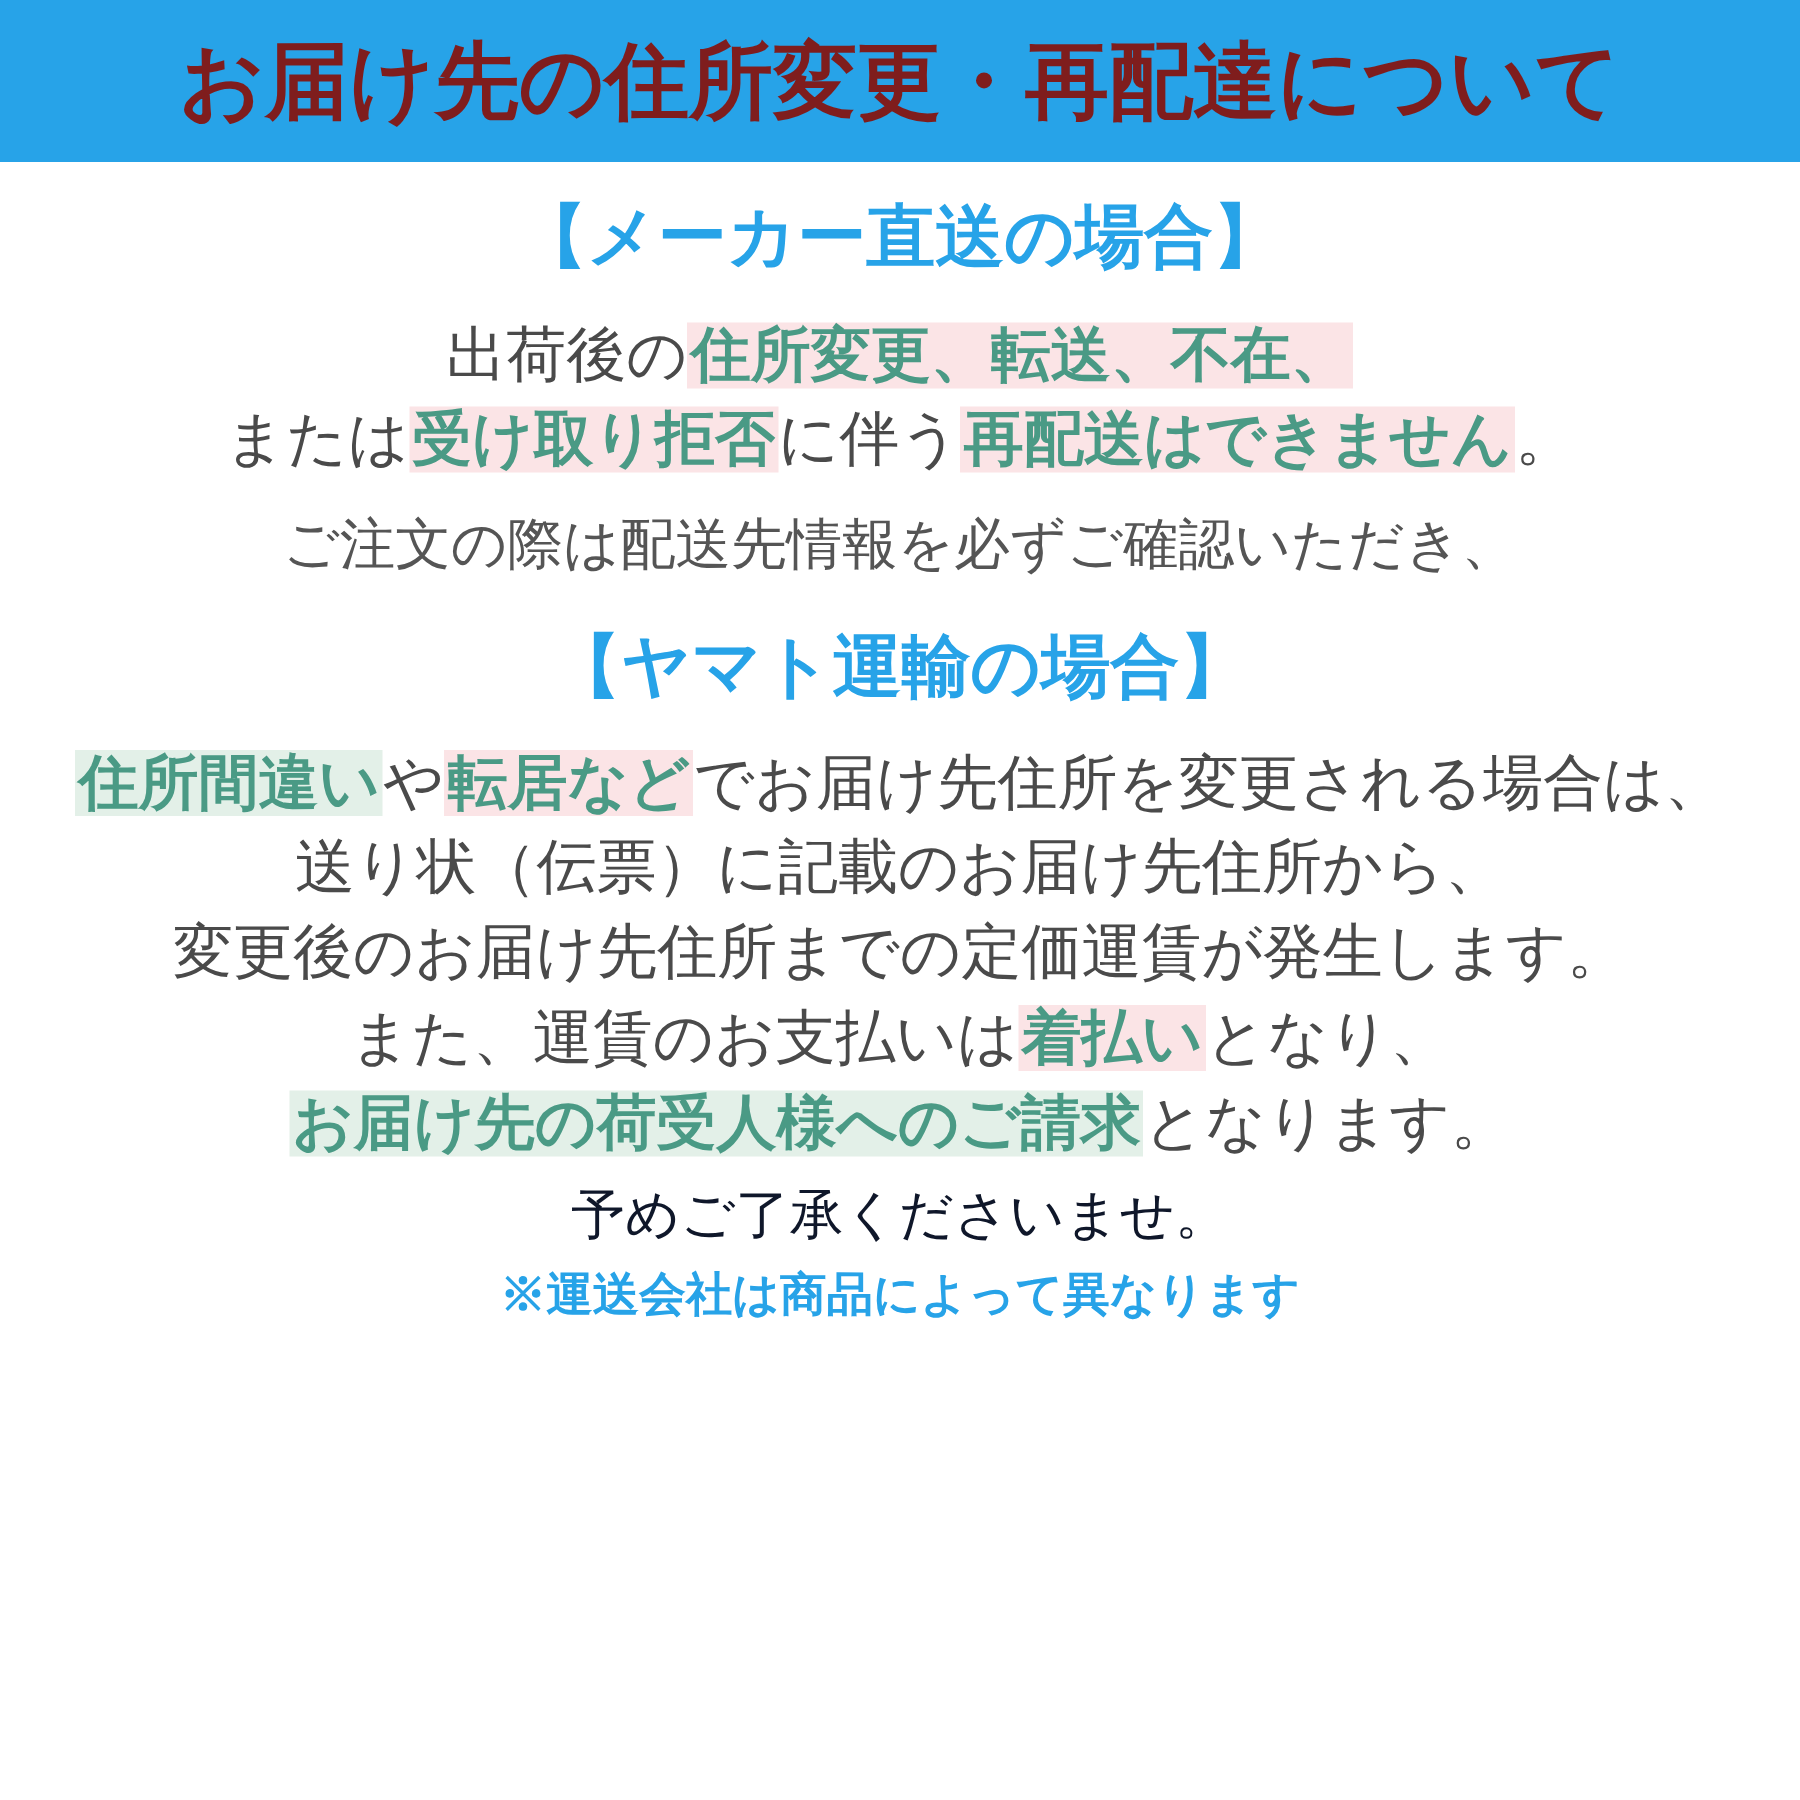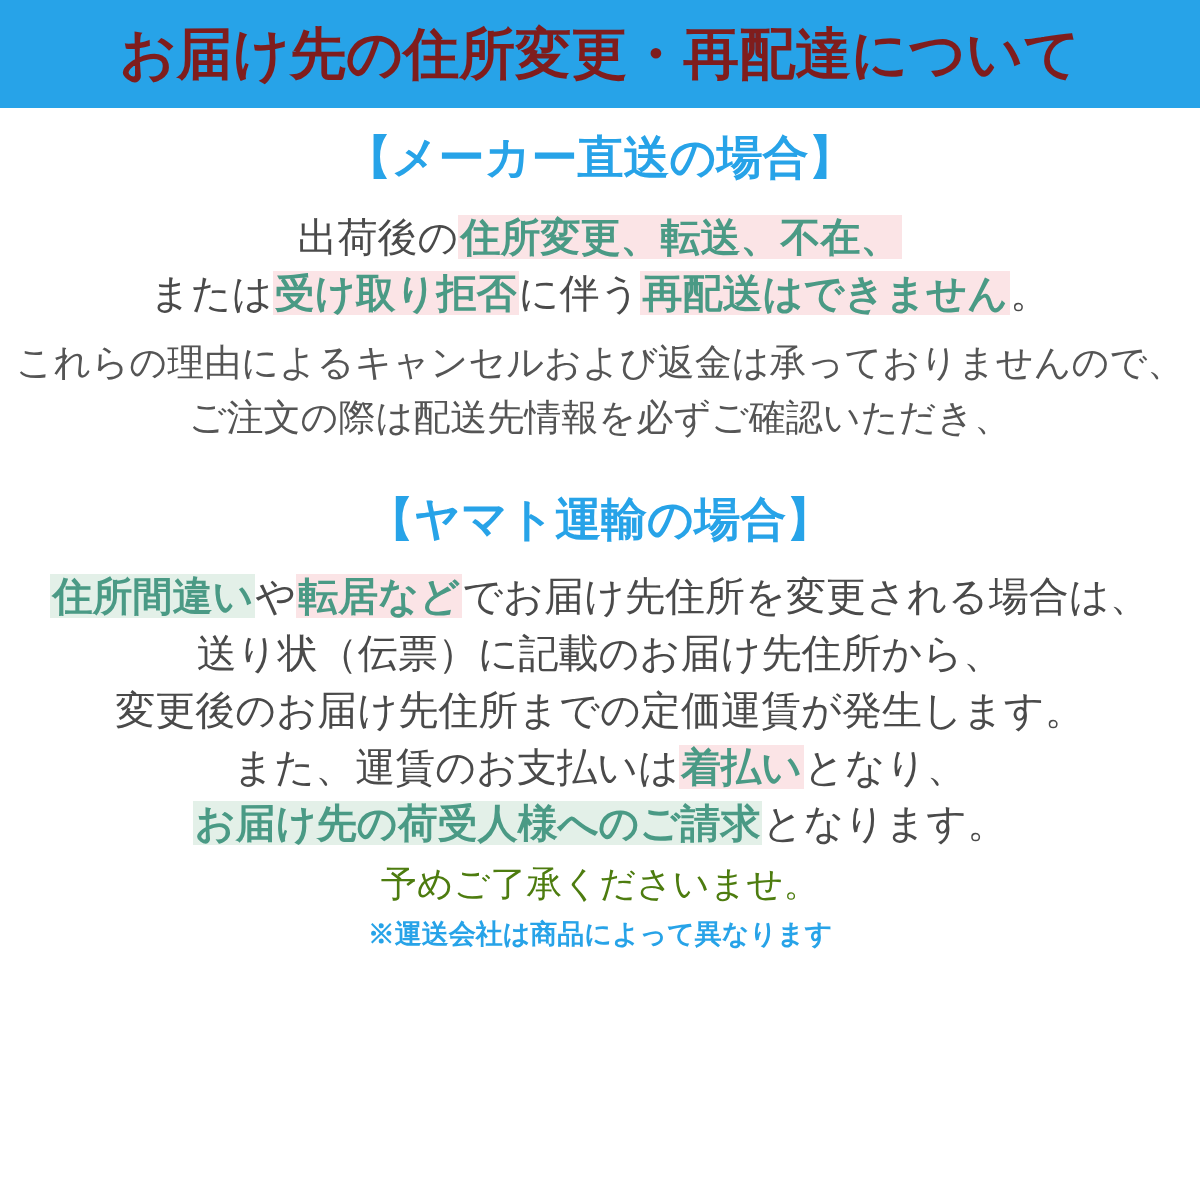--- a/index.html
+++ b/index.html
@@ -46,43 +46,43 @@
     font-weight: bold;
     text-align: center;
     line-height: 1.1;
     font-family: Liberation Mono, monospace;
   }
   .heading-maker {
     margin-top: 28px;
     margin-bottom: 22px;
   }
   .heading-yamato {
-    margin-top: 52px;
+    margin-top: 32px;
     margin-bottom: 20px;
   }
   .line {
     font-size: 40px;
     color: #4a4a4a;
     text-align: center;
     line-height: 1.42;
     white-space: nowrap;
   }
   .line.gray {
     color: #555555;
     font-size: 37px;
     line-height: 1.48;
   }
   .line.small-note {
     color: #27a3e8;
-    font-size: 27px;
+    font-size: 31px;
     font-weight: bold;
   }
   .line.closing {
     font-size: 36px;
-    color: #4d7c0f;
+    color: #0f172a;
   }
   .hl-green {
     background: #e3f0e8;
     color: #4a9a85;
     font-weight: bold;
     padding: 0 2px;
   }
   .hl-pink {
     background: #fbe4e6;
     color: #4a9a85;
@@ -115,21 +115,20 @@
       <div class="line">
         <span class="plain">出荷後の</span><span class="hl-pink">住所変更、転送、不在、</span>
       </div>
       <div class="line">
         <span class="plain">または</span><span class="hl-pink">受け取り拒否</span><span class="plain">に伴う</span><span class="hl-pink">再配送はできません</span><span class="plain">。</span>
       </div>
     </div>
 
     <div class="spacer-10"></div>
 
-    <div class="line gray">これらの理由によるキャンセルおよび返金は承っておりませんので、</div>
     <div class="line gray">ご注文の際は配送先情報を必ずご確認いただき、</div>
 
     <div class="section-heading heading-yamato">【ヤマト運輸の場合】</div>
 
     <div class="line">
       <span class="hl-green">住所間違い</span><span class="plain">や</span><span class="hl-pink">転居など</span><span class="plain">でお届け先住所を変更される場合は、</span>
     </div>
 
     <div class="line">
       <span class="plain">送り状（伝票）に記載のお届け先住所から、</span>

